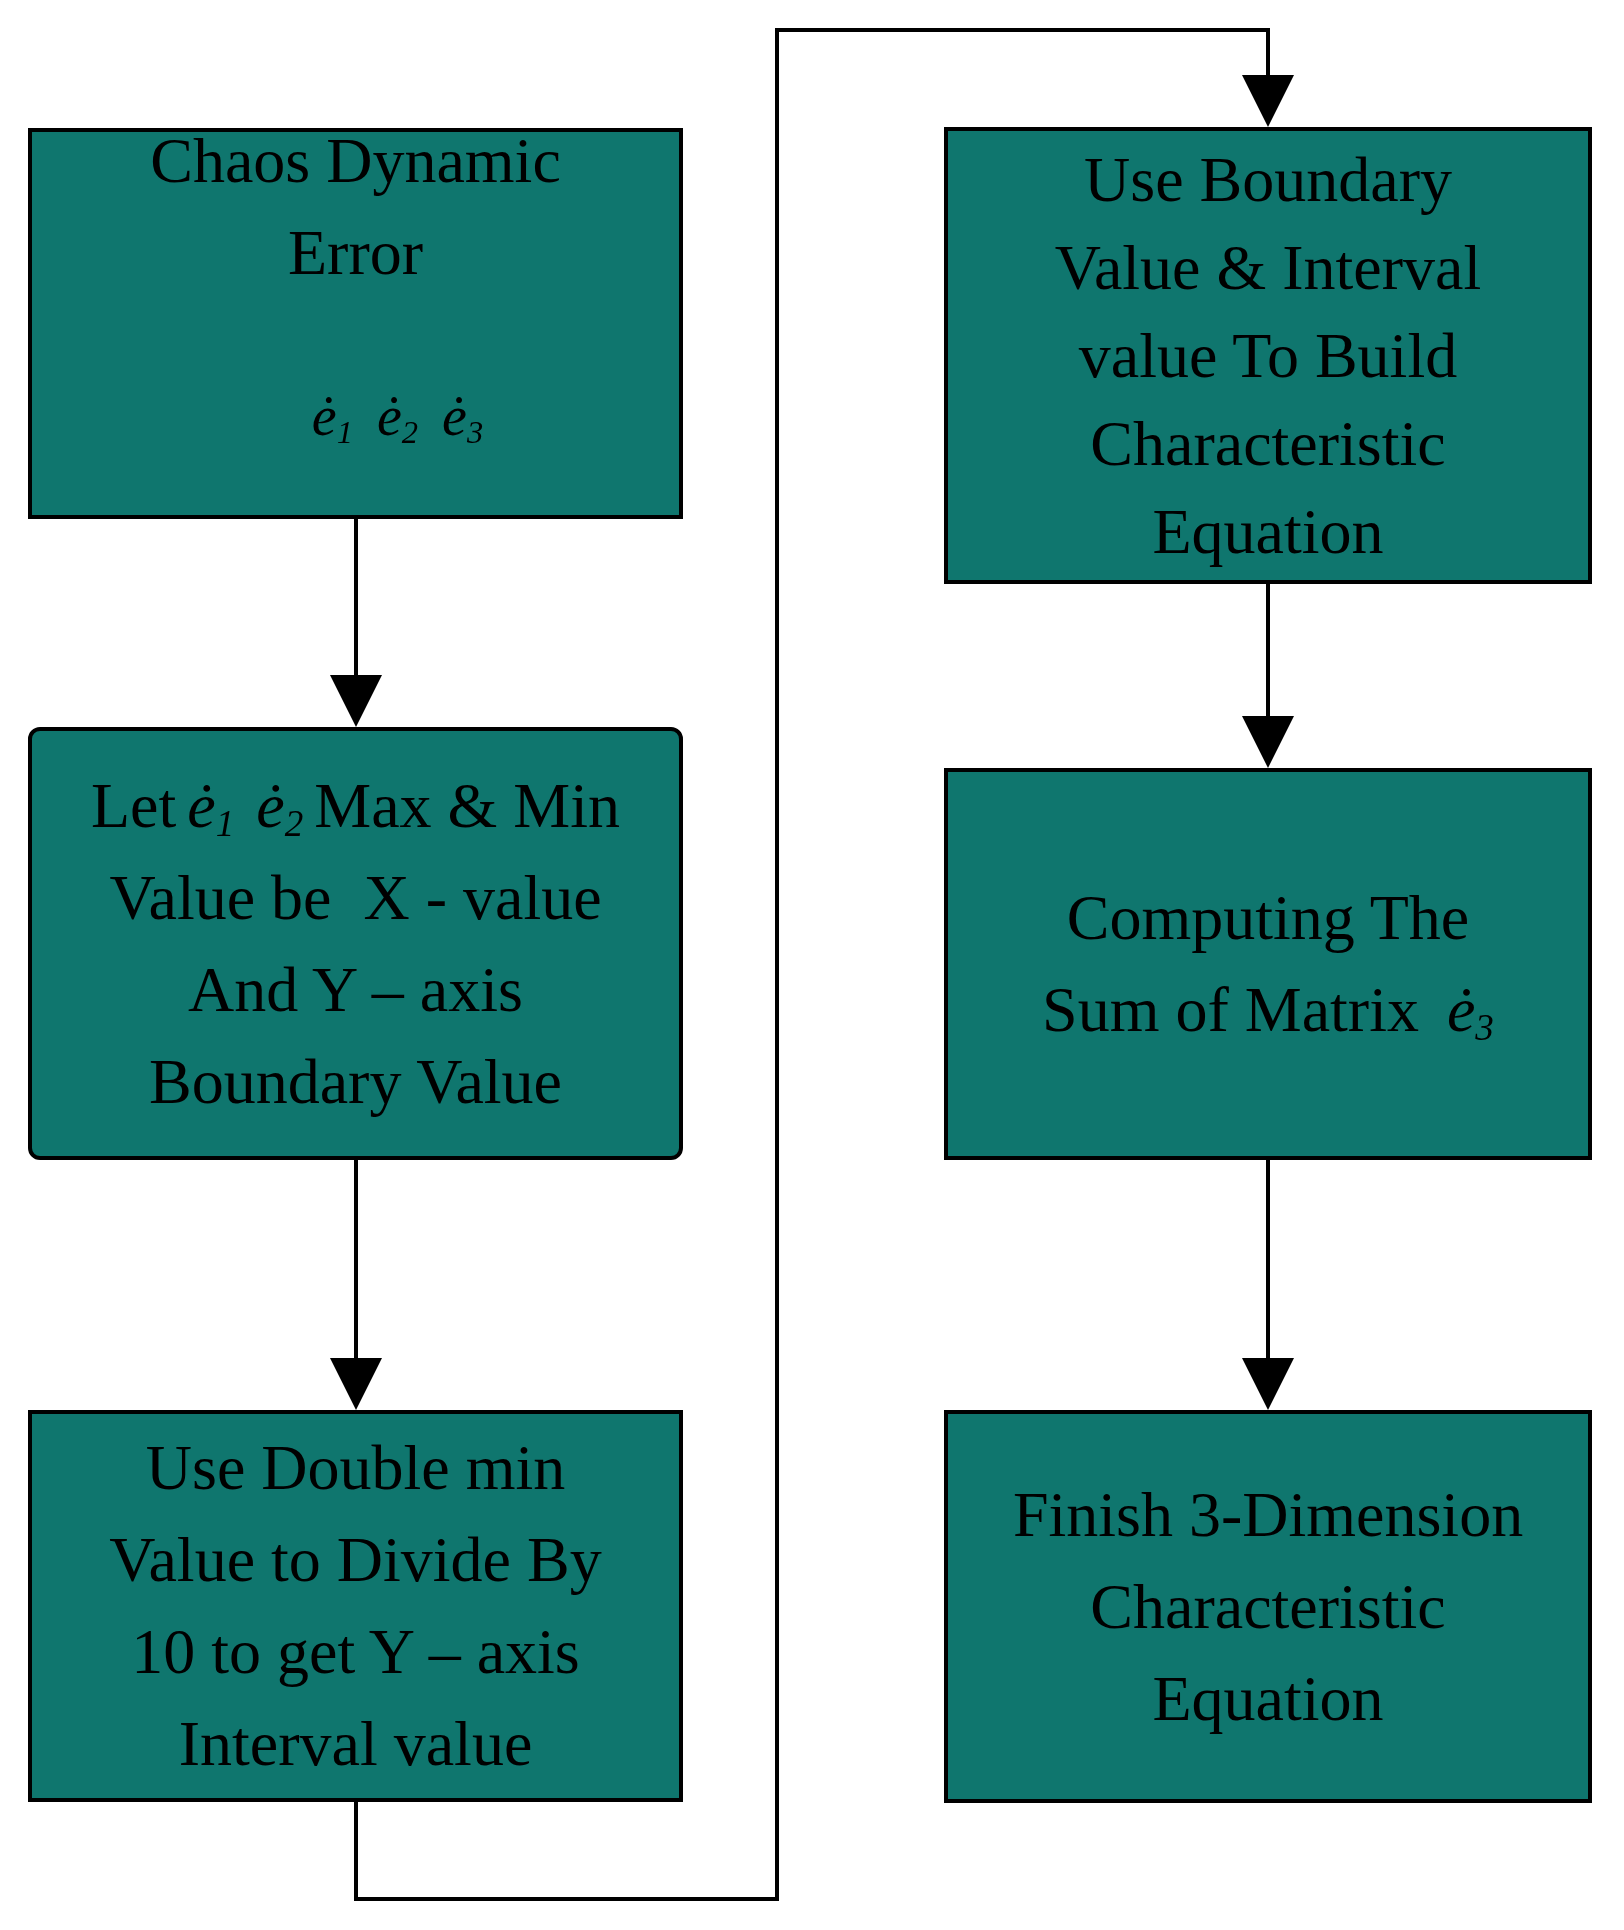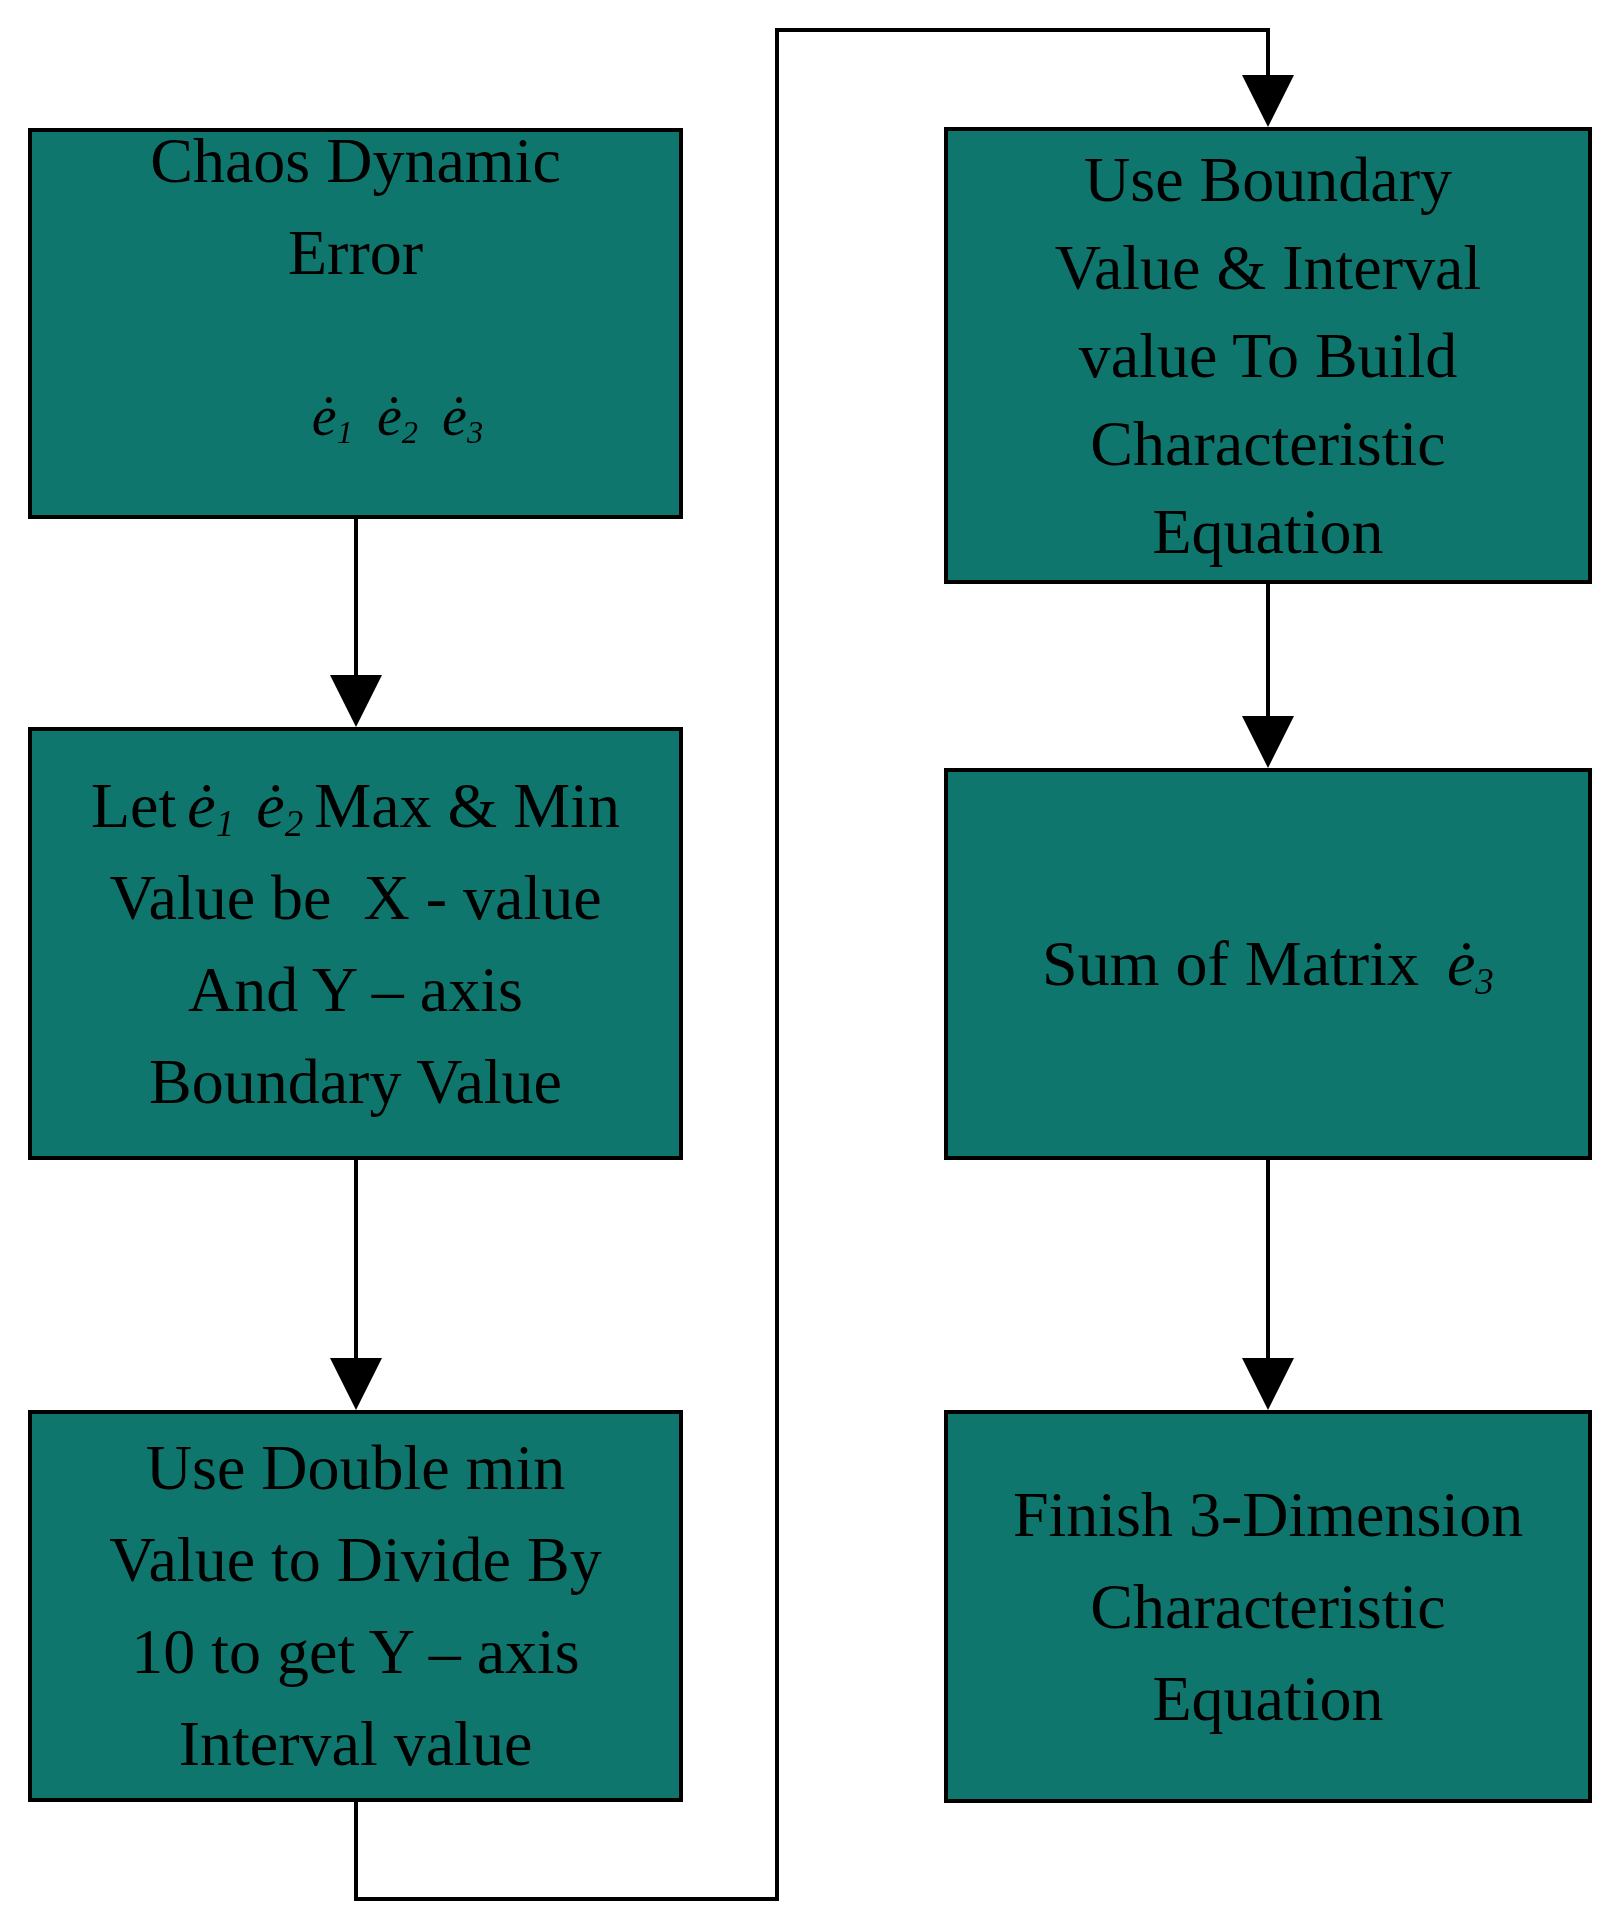--- a/index.html
+++ b/index.html
@@ -51,21 +51,21 @@
   }
   .math-line {
     font-size: 56px;
     line-height: 78px;
   }
   .math-line .mvar { margin: 0 12px; }
   .b2 .bline .mvar { margin: 0 11px; }
   .b5 .bline .mvar { margin-left: 28px; }
 
   .b1 { left: 28px;  top: 128px;  width: 655px; height: 391px; }
-  .b2 { left: 28px;  top: 727px;  width: 655px; height: 433px; }
+  .b2 { left: 28px;  top: 727px;  width: 655px; height: 433px; border-radius: 12px; }
   .b3 { left: 28px;  top: 1410px; width: 655px; height: 392px; }
   .b4 { left: 944px; top: 127px;  width: 648px; height: 457px; }
   .b5 { left: 944px; top: 768px;  width: 648px; height: 392px; }
   .b6 { left: 944px; top: 1410px; width: 648px; height: 393px; }
 </style>
 </head>
 <body>
 
 <div class="canvas">
 
@@ -121,20 +121,21 @@
 
   <div class="box b4">
     <div class="bline">Use Boundary</div>
     <div class="bline">Value &amp; Interval</div>
     <div class="bline">value To Build</div>
     <div class="bline">Characteristic</div>
     <div class="bline">Equation</div>
   </div>
 
   <div class="box b5">
+    <div class="bline">Computing The</div>
     <div class="bline"><span>Sum of Matrix</span><span class="mvar"><span>ė</span><sub>3</sub></span></div>
   </div>
 
   <div class="box b6">
     <div class="bline">Finish 3-Dimension</div>
     <div class="bline">Characteristic</div>
     <div class="bline">Equation</div>
   </div>
 
 </div>

